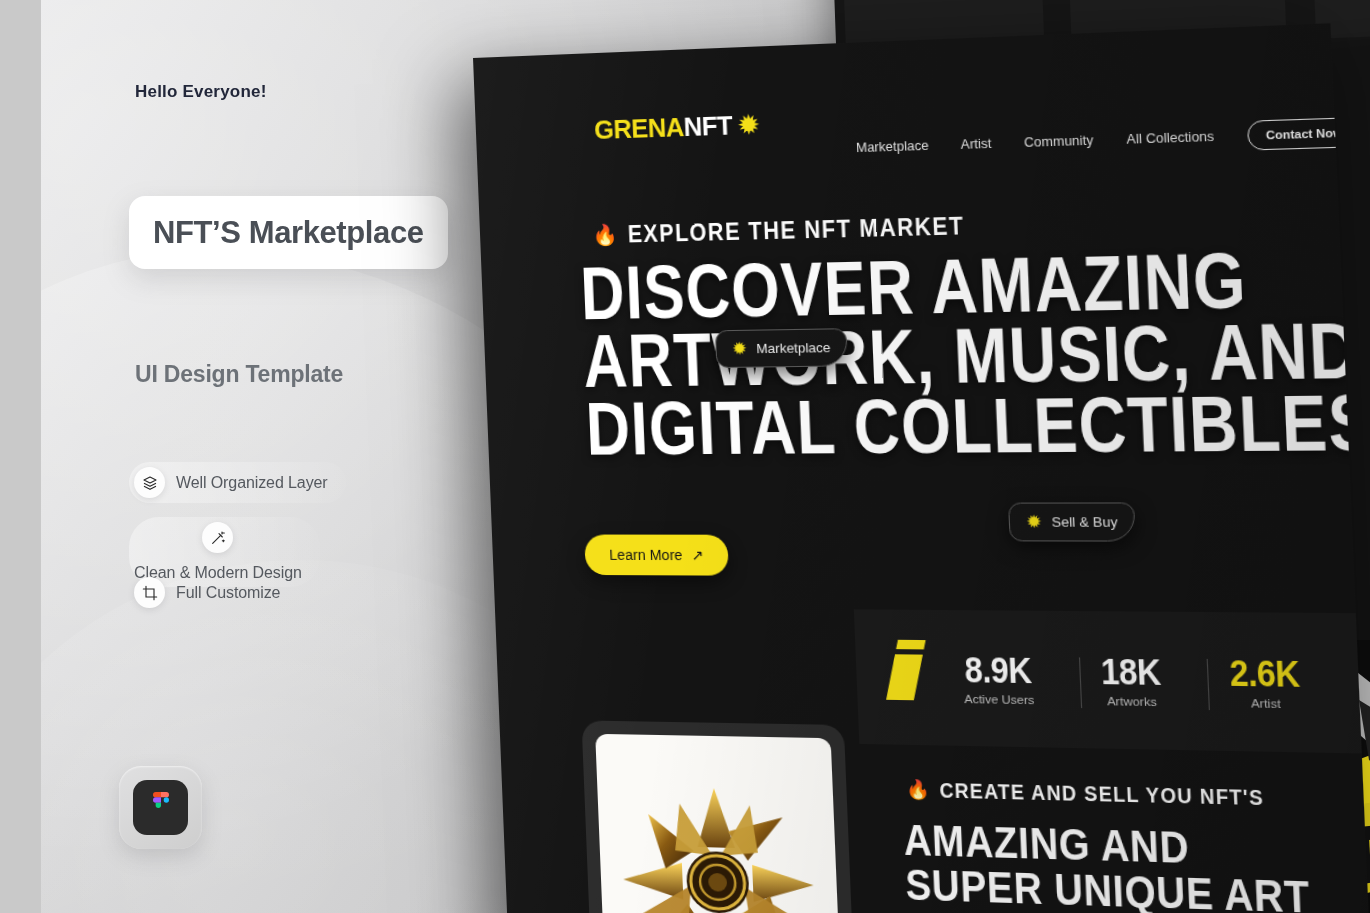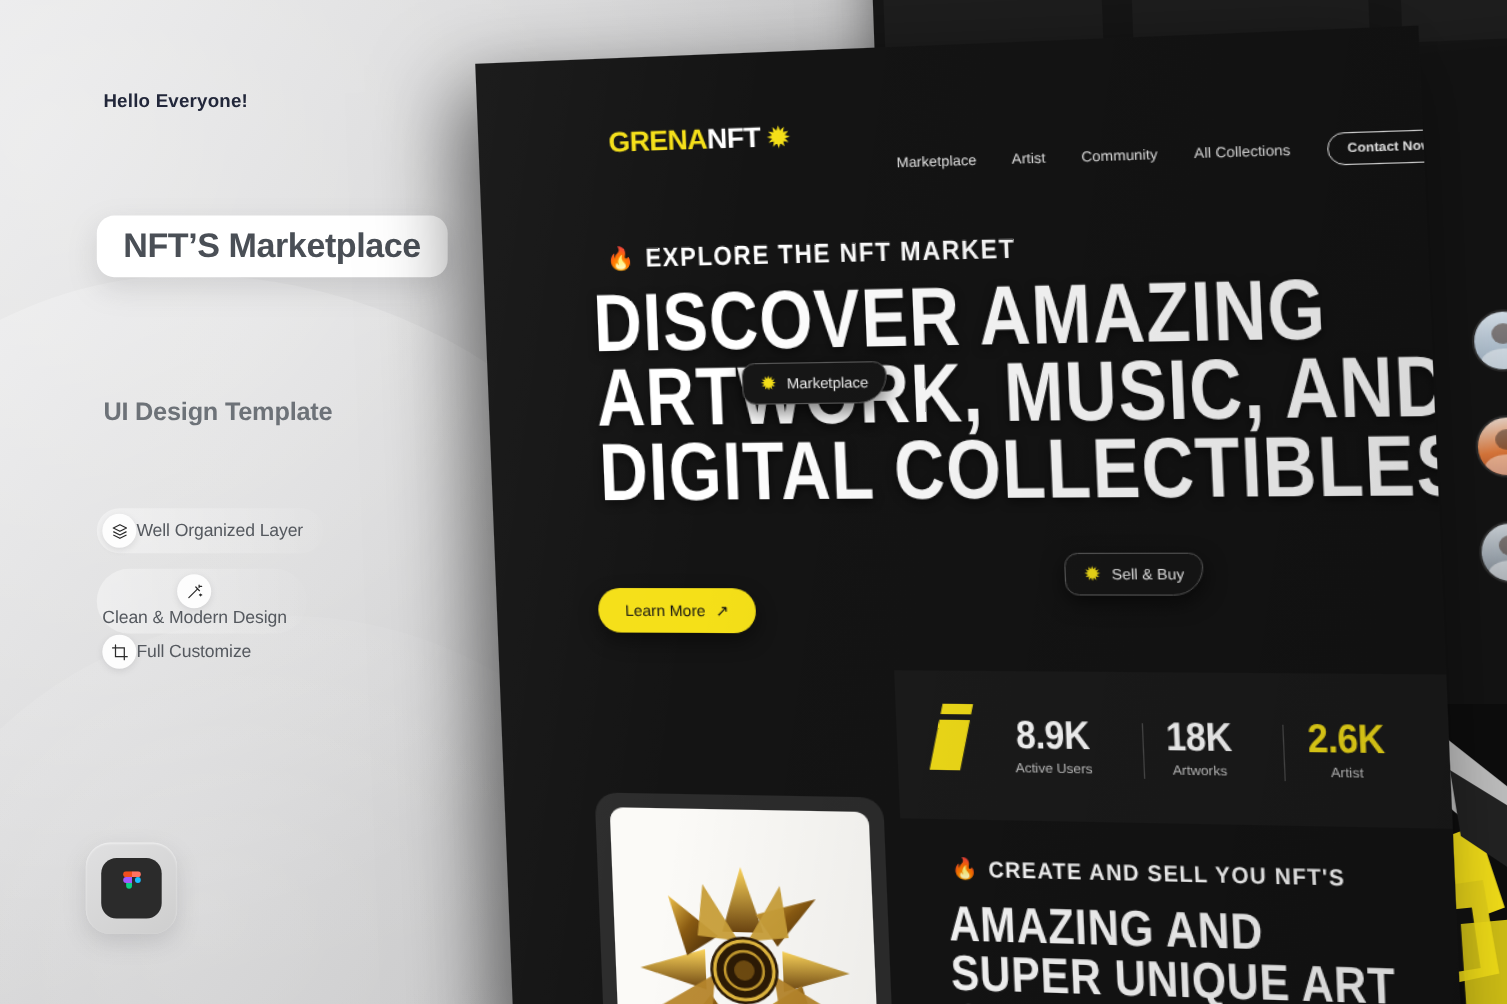--- a/index.html
+++ b/index.html
@@ -4,21 +4,21 @@
 <style>
   * { margin:0; padding:0; box-sizing:border-box; }
   html,body { width:1370px; height:913px; overflow:hidden; }
   body {
     font-family:"Liberation Sans", sans-serif;
     background:#c9c9c9;
     position:relative;
   }
 
   
-  #stage { position:absolute; inset:0; overflow:hidden; }
+  #stage { position:absolute; inset:0; overflow:hidden;margin-left:41px; }
 
   .bg-base {
     position:absolute; inset:0;
     background:linear-gradient(125deg,#e3e3e4 0%,#d6d6d7 22%,#c6c6c7 48%,#bdbdbe 68%,#c3c3c4 100%);
   }
   .bg-swoosh-1 {
     position:absolute; left:-520px; top:-430px; width:1320px; height:1320px;
     border-radius:50%;
     background:radial-gradient(circle at 42% 42%, rgba(255,255,255,.42) 0%, rgba(255,255,255,.18) 46%, rgba(255,255,255,0) 68%);
   }
@@ -44,31 +44,31 @@
   }
 
   
   .chip {
     position:absolute;
     background:#fff; border-radius:16px;
     box-shadow:0 10px 26px rgba(120,120,125,.22);
     display:flex; align-items:center; padding:0 24px;
     color:#4a4f56; font-weight:bold; letter-spacing:-.4px;
   }
-  .chip-1 { left:88px; top:196px; height:56px; font-size:31px; }
+  .chip-1 { left:88px; top:196px; height:73px; font-size:31px; }
   .chip-2 { left:88px; top:278px; height:60px; font-size:31px; }
 
   .subtitle {
     position:absolute; left:94px; top:361px;
     font-size:23px; font-weight:bold; color:#6d7278; letter-spacing:-.2px;
   }
 
   
   .feat {
-    position:absolute; display:flex; align-items:center; 
+    position:absolute; display:flex; align-items:center; gap:11px;
     padding:5px 18px 5px 5px; border-radius:30px;text-align:right;
   }
   .feat.shade-1 { background:linear-gradient(90deg, rgba(255,255,255,.42), rgba(255,255,255,.04)); }
   .feat.shade-2 { background:linear-gradient(90deg, rgba(255,255,255,.40), rgba(255,255,255,.03));flex-direction:column; }
   .feat-ico {
     width:31px; height:31px; border-radius:50%;
     background:#fdfdfd; display:flex; align-items:center; justify-content:center;
     box-shadow:0 2px 6px rgba(110,110,115,.18);
     flex:0 0 auto;
   }

